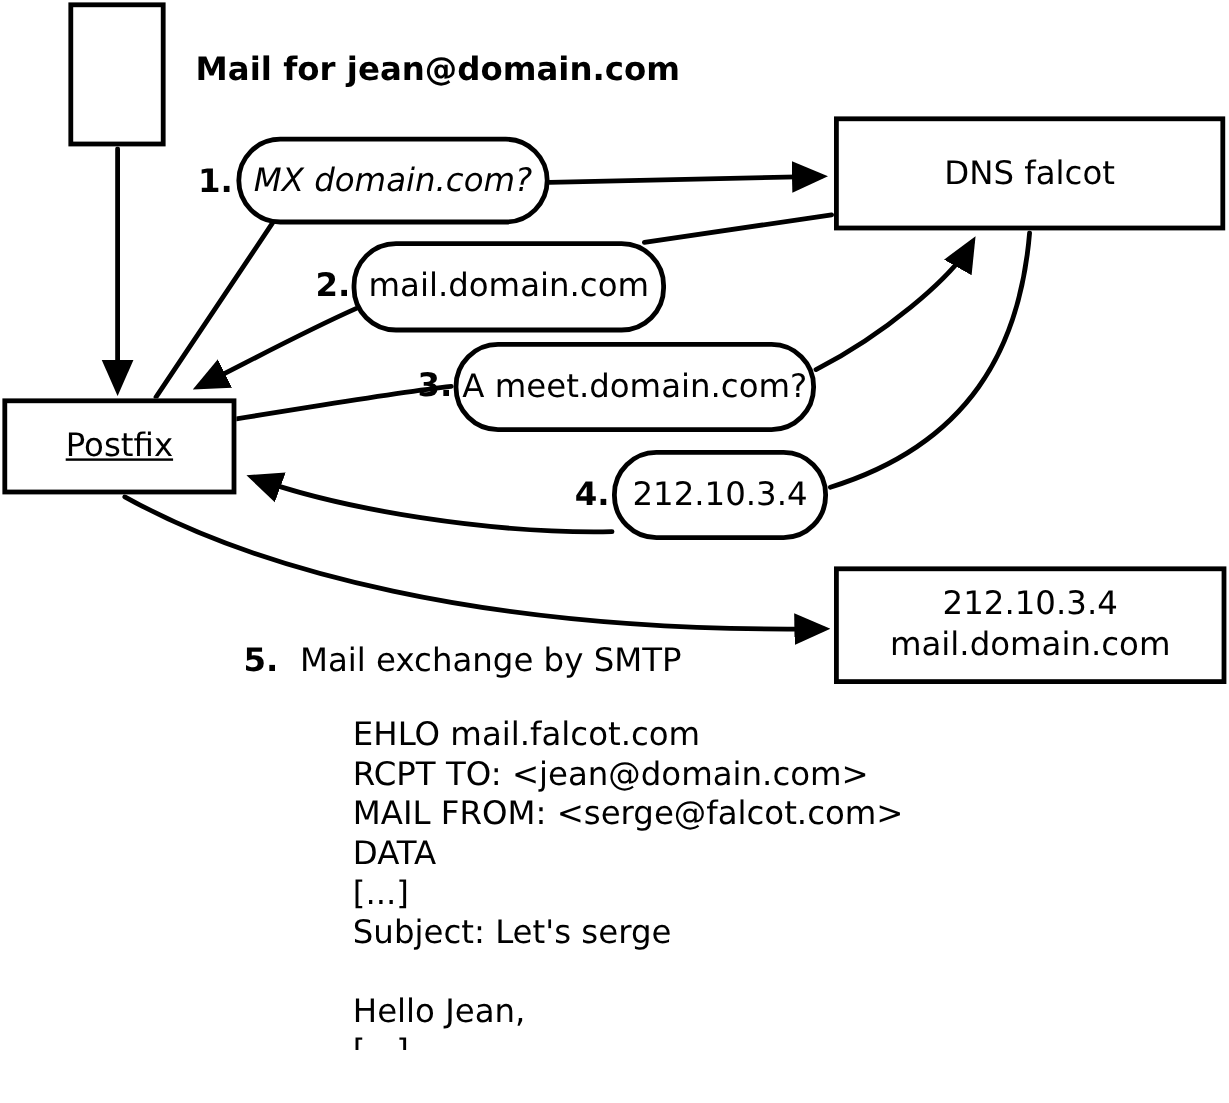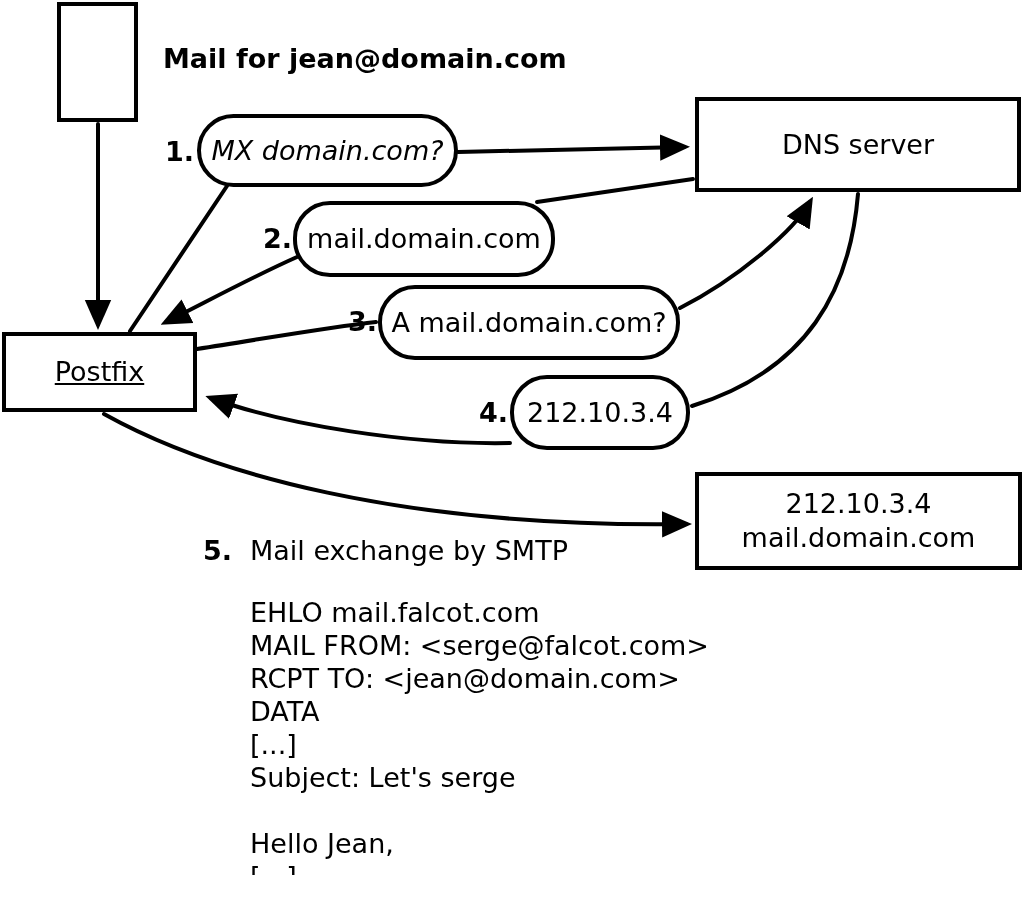--- a/index.html
+++ b/index.html
@@ -52,20 +52,21 @@
     font-size:27px;line-height:30px;
     white-space:nowrap;
   }
   .smtp{
     position:absolute;left:250px;top:596px;width:560px;
   }
   .smtp-line{
     height:33px;line-height:33px;
     font-size:27px;
     white-space:pre;
+    margin-left:44px;
   }
 </style>
 </head>
 <body>
 
 <div class="stage">
 
   <svg class="layer" viewBox="0 0 1024 919">
     <defs>
       <marker id="ah" viewBox="0 0 10 10" refX="8" refY="5" markerWidth="7.5" markerHeight="7.5" orient="auto">
@@ -95,48 +96,48 @@
     <span>MX domain.com?</span>
   </div>
 
   <div class="num" style="left:248px;top:224px;">2.</div>
   <div class="pill" style="left:293px;top:201px;width:262px;height:76px;">
     <span>mail.domain.com</span>
   </div>
 
   <div class="num" style="left:333px;top:307px;">3.</div>
   <div class="pill" style="left:378px;top:285px;width:302px;height:75px;">
-    <span>A mail.domain.com?</span>
+    <span>A meet.domain.com?</span>
   </div>
 
   <div class="num" style="left:464px;top:398px;">4.</div>
   <div class="pill" style="left:510px;top:375px;width:180px;height:75px;">
     <span>212.10.3.4</span>
   </div>
 
   <div class="box" style="left:2px;top:332px;width:195px;height:80px;text-decoration:underline;">
     <span class="boxlabel">Postfix</span>
   </div>
 
   <div class="box" style="left:695px;top:97px;width:326px;height:95px;">
-    <span class="boxlabel">DNS server</span>
+    <span class="boxlabel">DNS falcot</span>
   </div>
 
   <div class="box" style="left:695px;top:472px;width:327px;height:98px;flex-direction:column;">
     <div class="boxlabel2">212.10.3.4</div>
     <div class="boxlabel2">mail.domain.com</div>
   </div>
 
   <div class="num" style="left:188px;top:536px;">5.</div>
   <div class="steplabel" style="left:250px;top:536px;">Mail exchange by SMTP</div>
 
   <div class="smtp">
     <div class="smtp-line">EHLO mail.falcot.com</div>
+    <div class="smtp-line">RCPT TO: &lt;jean@domain.com&gt;</div>
     <div class="smtp-line">MAIL FROM: &lt;serge@falcot.com&gt;</div>
-    <div class="smtp-line">RCPT TO: &lt;jean@domain.com&gt;</div>
     <div class="smtp-line">DATA</div>
     <div class="smtp-line">[...]</div>
     <div class="smtp-line">Subject: Let's serge</div>
     <div class="smtp-line"></div>
     <div class="smtp-line">Hello Jean,</div>
     <div class="smtp-line">[...]</div>
     <div class="smtp-line">.</div>
   </div>
 
 </div>

